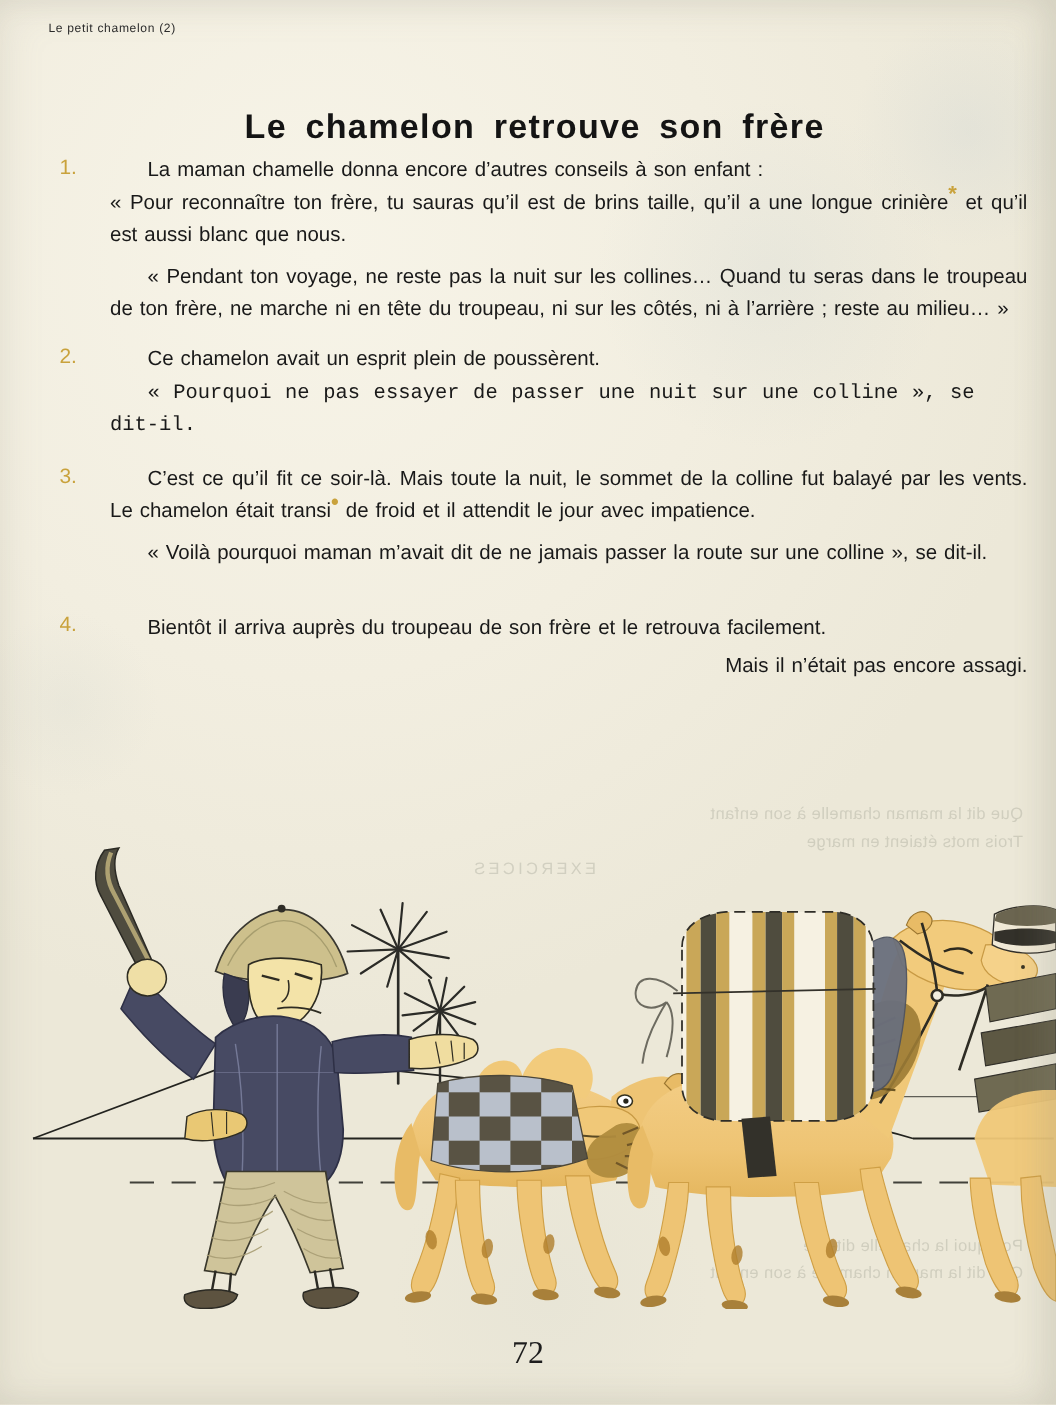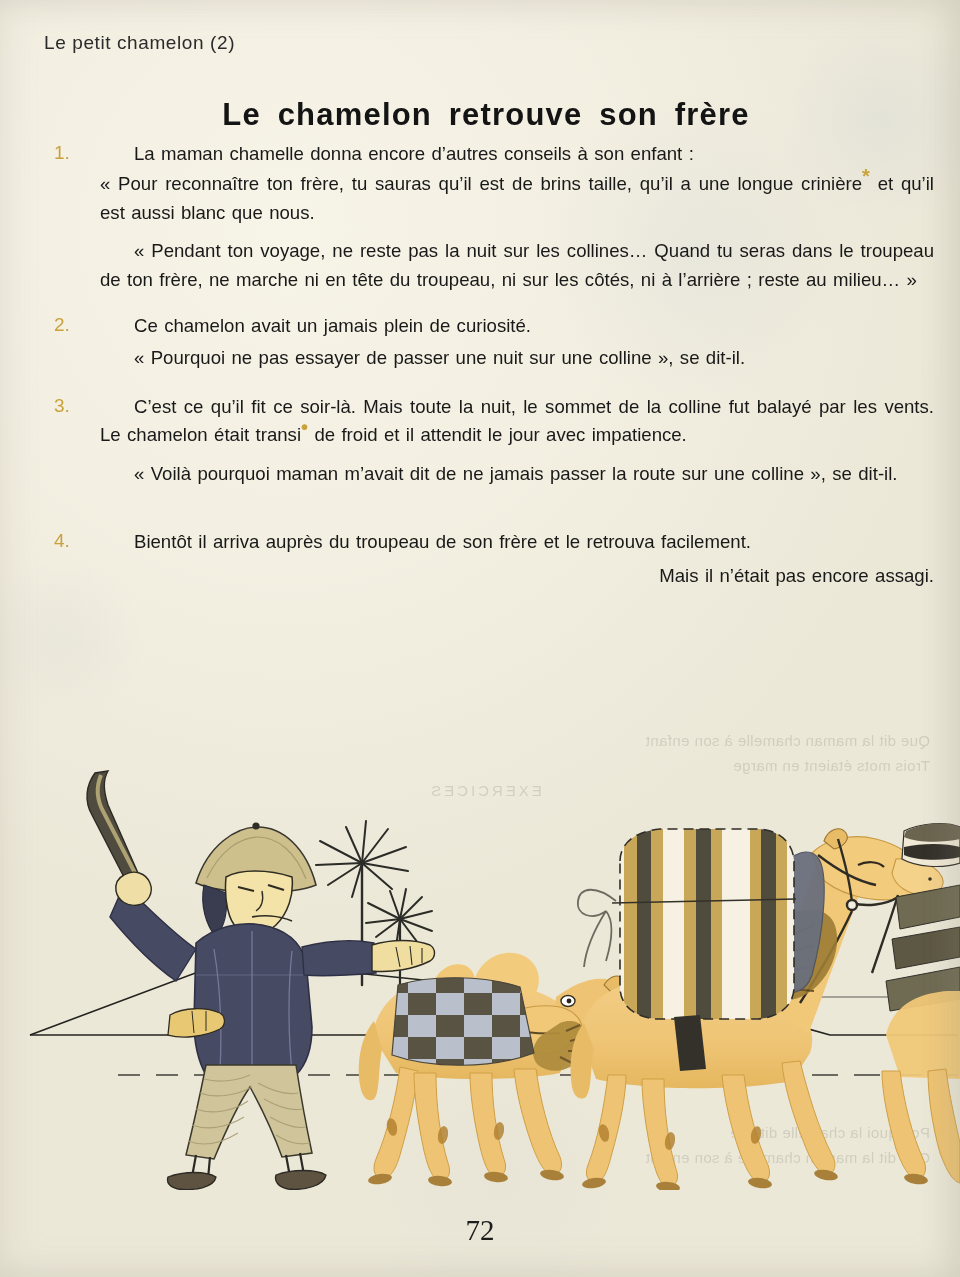--- a/index.html
+++ b/index.html
@@ -27,22 +27,22 @@
       radial-gradient(circle 120px at 60px 640px, rgba(200,206,200,.16), rgba(0,0,0,0) 70%),
       radial-gradient(circle 200px at 500px 1180px, rgba(206,210,204,.14), rgba(0,0,0,0) 72%);
   }
   .edge-shade{
     position:absolute;inset:0;pointer-events:none;
     box-shadow: inset 0 0 40px rgba(150,145,125,.18), inset -14px 0 26px rgba(140,138,120,.12);
   }
 
   
   .running-head{
-    position:absolute;left:44px;top:32px;
-    font-size:19px;letter-spacing:.6px;color:#2b2b2b;
+    position:absolute;left:44px;top:20px;
+    font-size:11px;letter-spacing:.6px;color:#2b2b2b;
   }
 
   
   .title{
     position:absolute;left:12px;right:0;top:76px;
     text-align:center;
     font-size:31px;font-weight:bold;color:#141414;
     letter-spacing:1.2px;word-spacing:7px;
   }
 
@@ -125,23 +125,23 @@
         <span>« Pour reconnaître ton frère, tu sauras qu’il est de brins taille, qu’il a une longue crinière</span><span class="marker star">*</span> <span>et qu’il est aussi blanc que nous.</span>
       </div>
       <div class="ptext cont" style="margin-top:10px;">
         <span class="indent"></span><span>« Pendant ton voyage, ne reste pas la nuit sur les collines… Quand tu seras dans le troupeau de ton frère, ne marche ni en tête du troupeau, ni sur les côtés, ni à l’arrière ; reste au milieu… »</span>
       </div>
     </div>
 
     <div class="para" style="margin-top:18px;">
       <span class="num">2.</span>
       <div class="ptext cont" style="margin-top:10px;text-align:left;">
-        <span class="indent"></span><span>Ce chamelon avait un jamais plein de curiosité.</span>
-      </div>
-      <div class="ptext cont" style="margin-top:4px;text-align:left;">
+        <span class="indent"></span><span>Ce chamelon avait un esprit plein de poussèrent.</span>
+      </div>
+      <div class="ptext cont" style="margin-top:4px;text-align:left;font-family:Liberation Mono, monospace;">
         <span class="indent"></span><span>« Pourquoi ne pas essayer de passer une nuit sur une colline », se dit-il.</span>
       </div>
     </div>
 
     <div class="para" style="margin-top:20px;">
       <span class="num">3.</span>
       <div class="ptext">
         <span class="indent"></span><span>C’est ce qu’il fit ce soir-là. Mais toute la nuit, le sommet de la colline fut balayé par les vents. Le chamelon était transi</span><span class="marker dot">•</span> <span>de froid et il attendit le jour avec impatience.</span>
       </div>
       <div class="ptext cont" style="margin-top:10px;">

